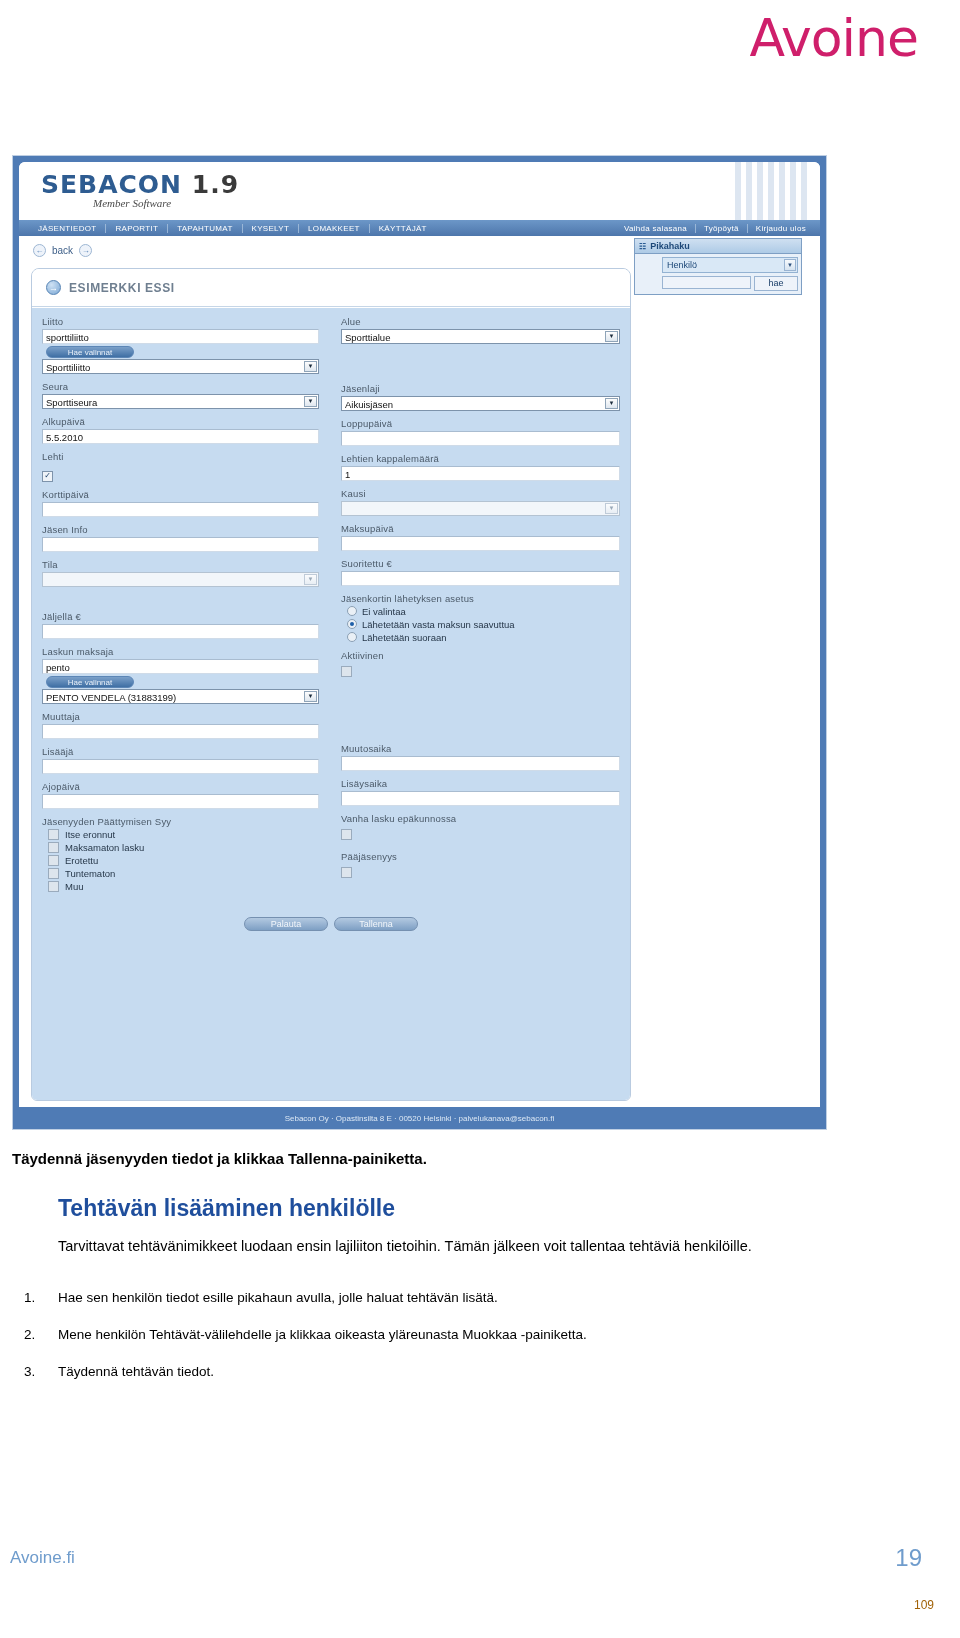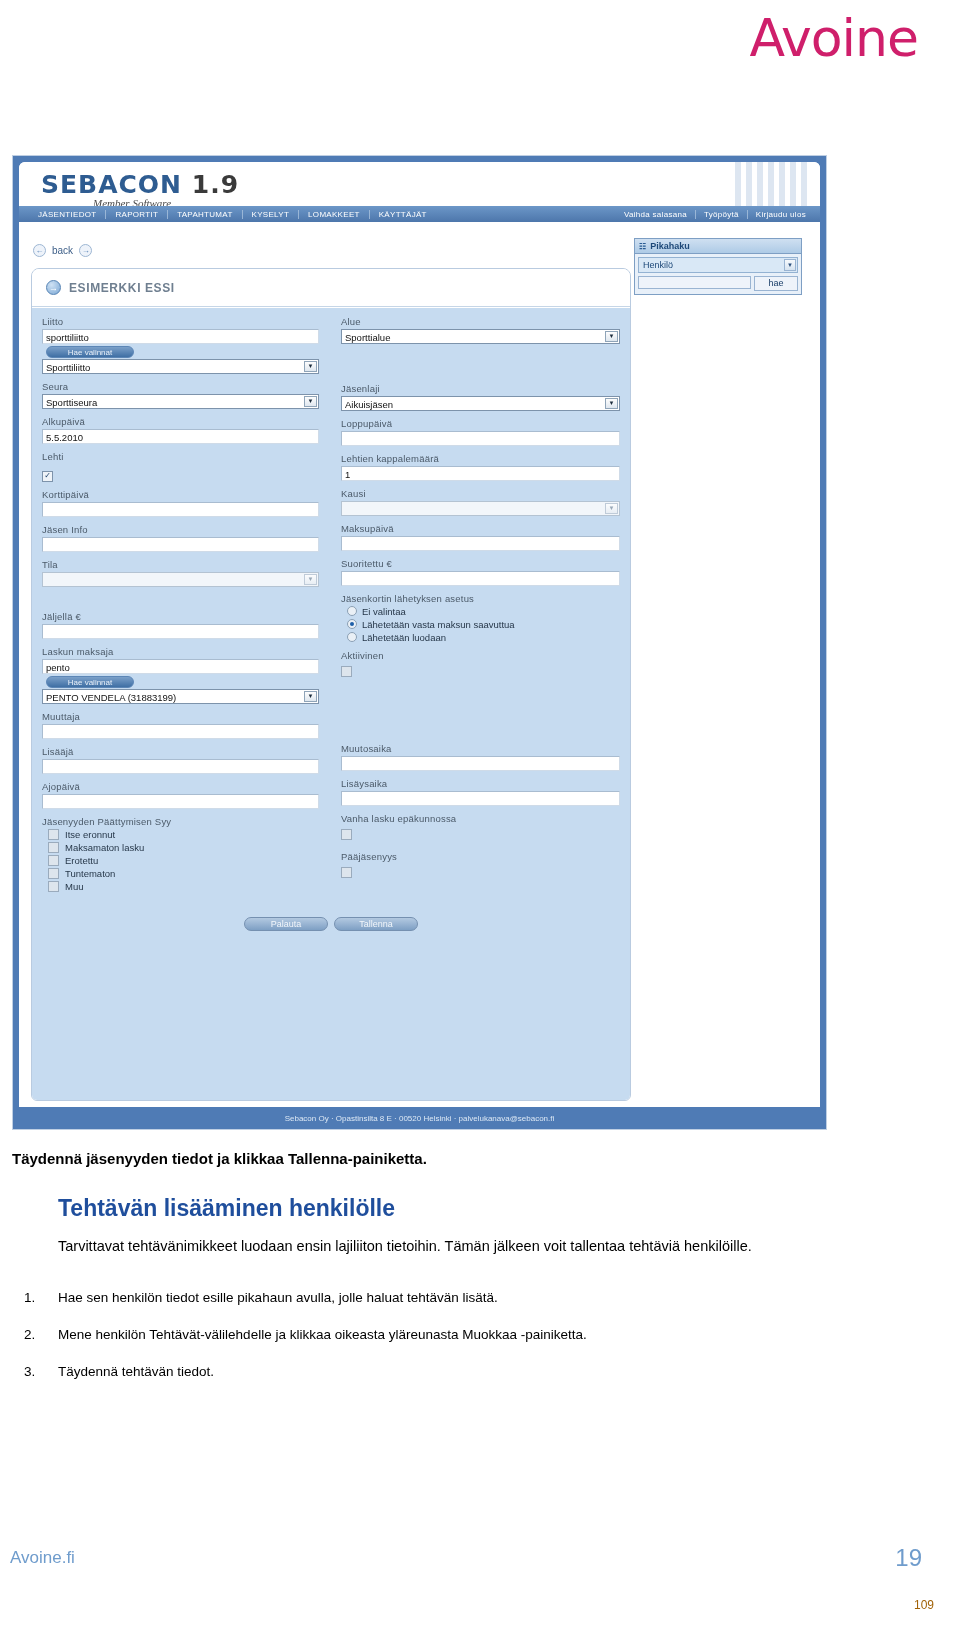--- a/index.html
+++ b/index.html
@@ -29,21 +29,21 @@
     border: 1px solid #bfcfe3;
   }
   .shot-inner {
     position: absolute; left: 6px; top: 6px; right: 6px; bottom: 22px;
     background: #ffffff;
     border-radius: 6px 6px 0 0;
   }
 
   
   .app-head {
-    position: relative; height: 44px;
+    position: relative; height: 58px;
     background: #ffffff;
     border-radius: 6px 6px 0 0;
     overflow: hidden;
   }
   .logo-seb {
     position: absolute; left: 22px; top: 8px;
     font-size: 25px; font-weight: bold; letter-spacing: 1px;
     color: #2e5c91;
     font-family: "DejaVu Sans", sans-serif;
   }
@@ -89,21 +89,21 @@
     position:absolute; right:18px; top:2px; width:168px;
     border:1px solid #7e9fc4; background:#e8f0f9;
   }
   .pika-head {
     background: linear-gradient(#cfe0f1,#aecbe6);
     border-bottom:1px solid #7e9fc4;
     font-size:9px; font-weight:bold; color:#1d4878;
     padding:2px 4px; display:flex; align-items:center; gap:4px;
   }
   .pika-head .gl { font-size:8px; color:#2a5c93; }
-  .pika-body { padding:3px; }
+  .pika-body { padding:3px;margin-left:24px; }
   .pika-sel {
     position:relative; background:#d9e8f6; border:1px solid #93b2d2;
     font-size:9px; color:#1d4878; padding:2px 16px 2px 4px; margin-bottom:3px;
   }
   .pika-sel .arw {
     position:absolute; right:1px; top:1px; bottom:1px; width:12px;
     background:linear-gradient(#f6f9fc,#d6e3f0); border:1px solid #9ab4d2;
     display:flex; align-items:center; justify-content:center; font-size:6px; color:#2d517e;
   }
   .pika-row { display:flex; gap:3px; }
@@ -458,21 +458,21 @@
                   <span class="rl">Ei valintaa</span>
                 </div>
                 <div class="radio-row">
                   <span class="rad">
                       <span class="dot"></span>
                     </span>
                   <span class="rl">Lähetetään vasta maksun saavuttua</span>
                 </div>
                 <div class="radio-row">
                   <span class="rad"></span>
-                  <span class="rl">Lähetetään luodaan</span>
+                  <span class="rl">Lähetetään suoraan</span>
                 </div>
               </div>
 
               <div class="fld">
                 <div class="lbl">Aktiivinen</div>
                 <div class="cbx gray"></div>
               </div>
 
               <div class="fld" style="margin-top:62px;">
                 <div class="lbl">Muutosaika</div>

